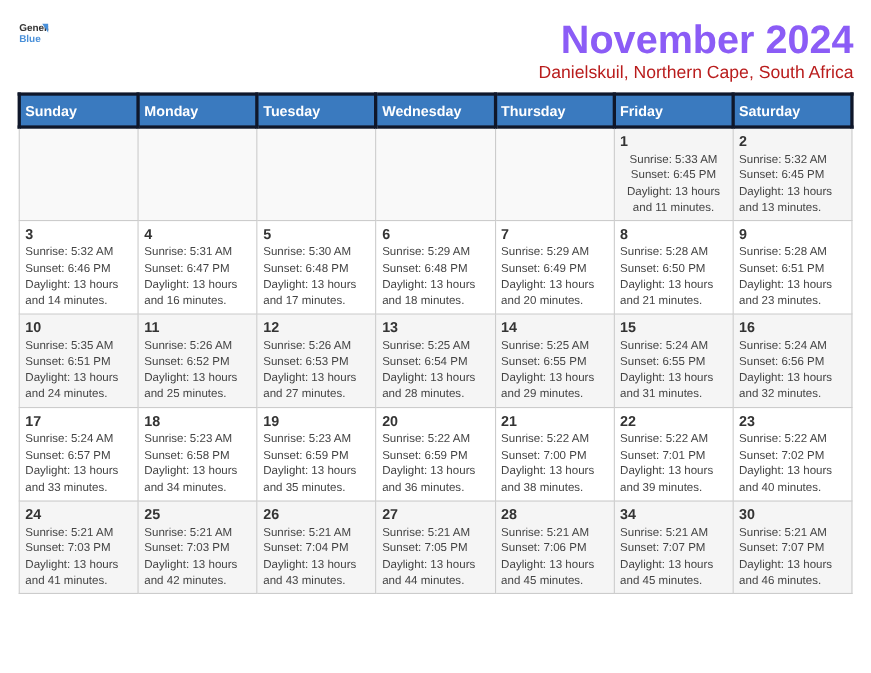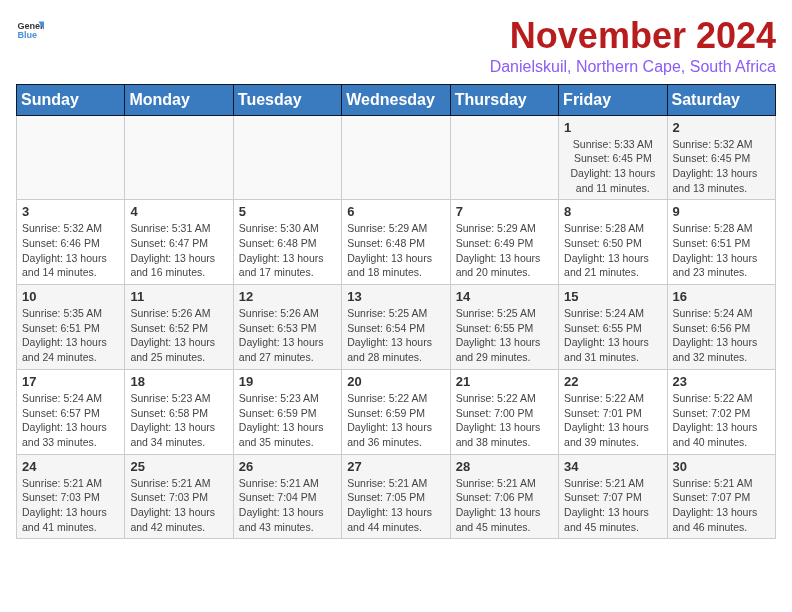--- a/index.html
+++ b/index.html
@@ -24,41 +24,41 @@
     .logo-icon {
       width: 28px;
       height: 28px;
     }
     .title-area {
       text-align: right;
     }
     .month-title {
       font-size: 36px;
       font-weight: bold;
-      color: #b91c1c;
+      color: #8b5cf6;
       line-height: 1.1;
     }
     .subtitle {
       font-size: 16px;
-      color: #8b5cf6;
+      color: #b91c1c;
       margin-top: 2px;
     }
     .calendar {
       width: 100%;
       border-collapse: collapse;
       border: 1px solid #ccc;
     }
     .calendar th {
       background: #3a7abf;
       color: #fff;
-      font-size: 16px;
+      font-size: 13px;
       font-weight: bold;
       padding: 6px 4px;
       text-align: left;
-      border: 1px solid #0f172a;
+      border: 3px solid #0f172a;
     }
     .calendar td {
       vertical-align: top;
       border: 1px solid #ccc;
       padding: 4px 5px;
       width: 108px;
       min-height: 80px;
       font-size: 11px;
       color: #333;
       background: #fff;

